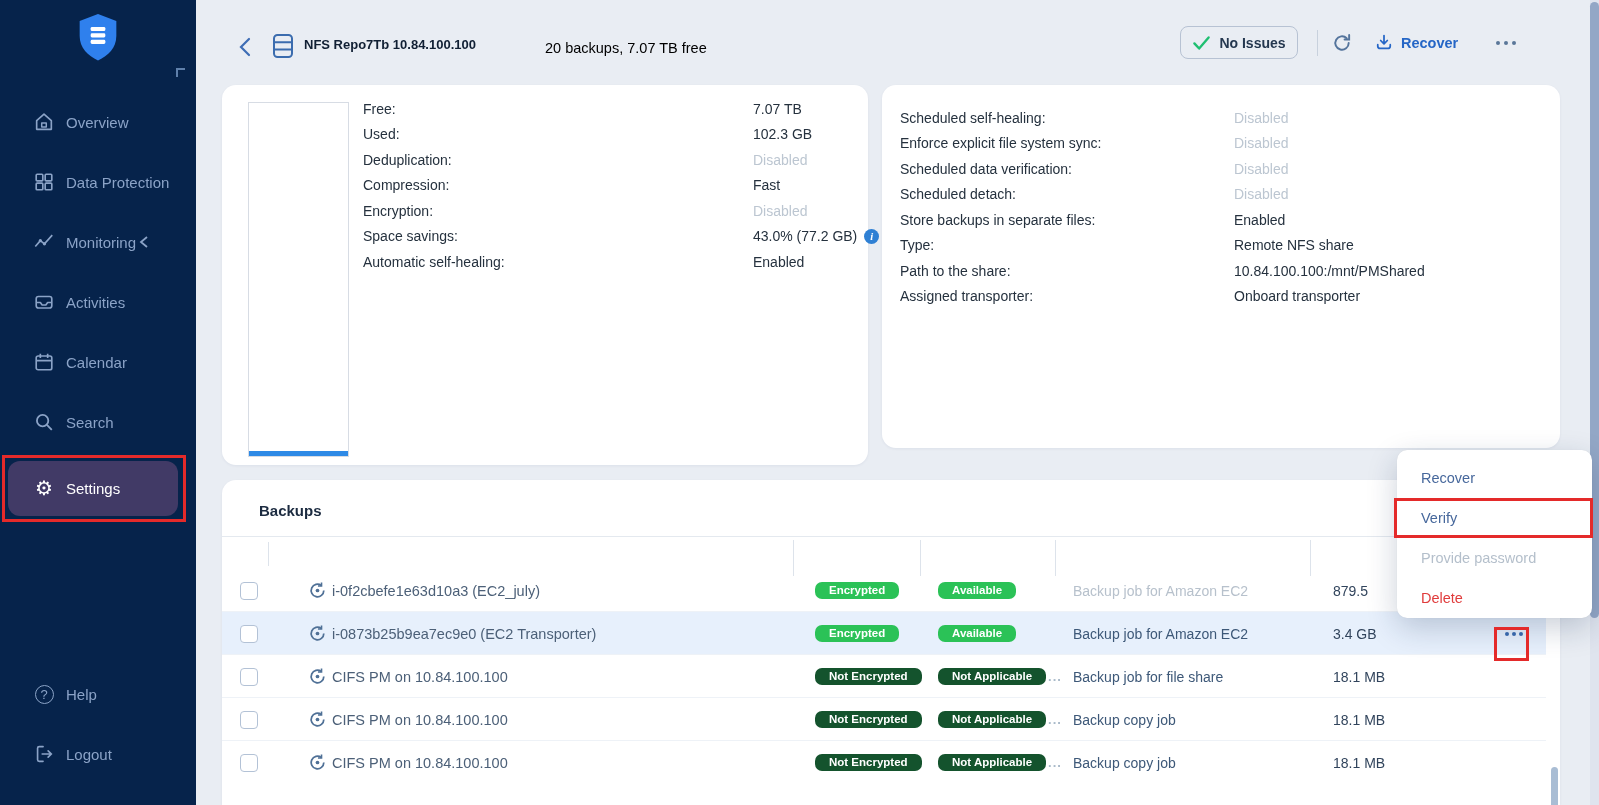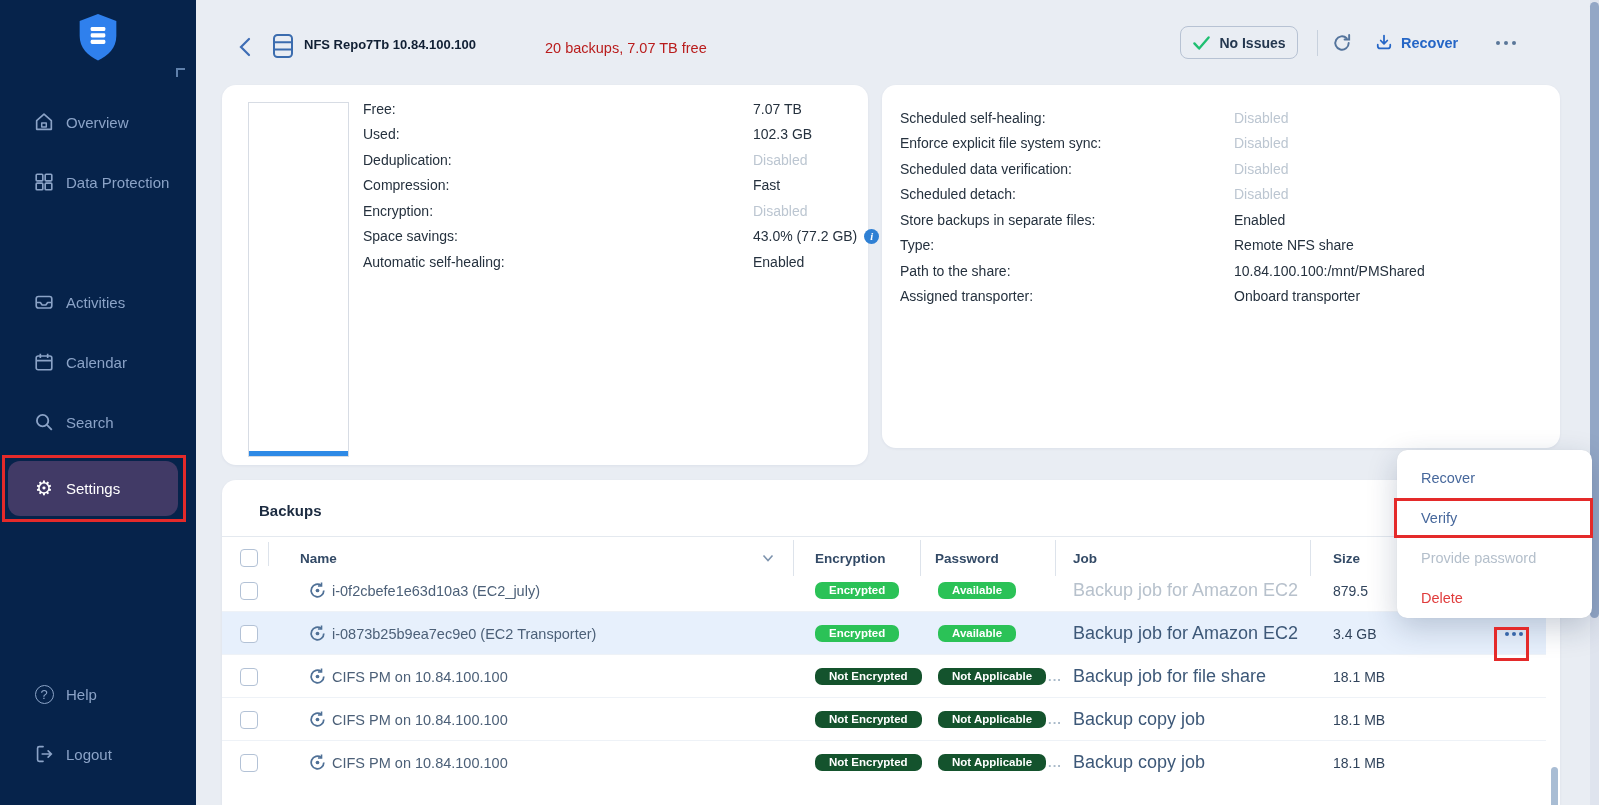--- a/index.html
+++ b/index.html
@@ -24,21 +24,21 @@
   .circle-q { width:19px; height:19px; border:1.8px solid #8ba3c7; border-radius:50%;
               display:flex; align-items:center; justify-content:center; font-size:13px; }
 
   
   .red-box { position:absolute; border:3px solid #e42a2a; z-index:40; pointer-events:none; }
 
   
   .mh-back { position:absolute; left:236px; top:36px; width:20px; height:22px; cursor:pointer; }
   .mh-repoicon { position:absolute; left:272px; top:33px; width:22px; height:26px; }
   .mh-title { position:absolute; left:304px; top:37px; font-size:13px; font-weight:bold; color:#101f33; white-space:nowrap; }
-  .mh-subtitle { position:absolute; left:545px; top:40px; font-size:14.5px; color:#b91c1c; white-space:nowrap; }
+  .mh-subtitle { position:absolute; left:545px; top:40px; font-size:14.5px; color:#000000; white-space:nowrap; }
   .btn-noissues { position:absolute; left:1180px; top:26px; width:118px; height:33px;
                   border:1.5px solid #b7c2d3; border-radius:8px; display:flex; align-items:center;
                   justify-content:center; gap:8px; cursor:pointer; color:#24374f; font-weight:bold; font-size:14px; }
   .mh-divider { position:absolute; left:1317px; top:30px; width:1px; height:26px; background:#c8d1dd; }
   .icon-btn { position:absolute; width:28px; height:28px; top:29px; cursor:pointer;
               display:flex; align-items:center; justify-content:center; }
   .btn-recover { position:absolute; left:1374px; top:29px; height:28px; display:flex; align-items:center;
                  gap:7px; cursor:pointer; color:#2566c6; font-weight:bold; font-size:14.5px; }
   .hdots { display:flex; gap:4px; }
   .hdots i { width:4px; height:4px; border-radius:50%; background:#5a7699; }
@@ -80,21 +80,21 @@
   .rows-wrap { position:absolute; left:0; right:14px; top:100px; }
   .cell { position:absolute; top:0; height:43px; display:flex; align-items:center; }
   .r-selected { background:#e7f0fc; }
   .r-clipped { height:32px; overflow:hidden; }
   .r-clipped .cell { top:-11px; }
   .c-check { left:18px; }
   .c-rpicon { left:84px; width:22px; justify-content:center; color:#4f7096; }
   .c-name { left:110px; font-size:14.5px; color:#4c6078; white-space:nowrap; cursor:pointer; }
   .c-enc { left:593px; }
   .c-pwd { left:716px; gap:2px; }
-  .c-job { left:851px; font-size:18px; color:#3d5878; white-space:nowrap;text-align:center; }
+  .c-job { left:851px; font-size:14px; color:#3d5878; white-space:nowrap;text-align:center; }
   .c-size { left:1111px; font-size:14px; color:#31445c; white-space:nowrap; }
   .t-muted { color:#b7c1cc; }
   .badge { display:inline-block; padding:2px 14px 3px; border-radius:7px; color:#fff;
            font-size:11.5px; font-weight:bold; white-space:nowrap; }
   .b-green { background:#2bc257; }
   .b-grey  { background:#14532d; }
   .pw-suffix { color:#a9bac9; font-size:13px; font-weight:bold; letter-spacing:1px; }
   .row-actions { position:absolute; left:1275px; top:5px; width:34px; height:33px;
                  display:flex; align-items:center; justify-content:center; cursor:pointer; }
   .rdots { display:flex; gap:3px; }
@@ -146,20 +146,35 @@
         <svg width="22" height="22" viewBox="0 0 24 24" fill="none" stroke="currentColor" stroke-width="1.8">
           <rect x="3.5" y="3.5" width="7.2" height="7.2" rx="1"></rect>
             <rect x="13.3" y="3.5" width="7.2" height="7.2" rx="1"></rect>
           <rect x="3.5" y="13.3" width="7.2" height="7.2" rx="1"></rect>
             <rect x="13.3" y="13.3" width="7.2" height="7.2" rx="1"></rect>
         </svg>
       </span>
       <span class="nlabel">Data Protection</span>
     </div>
 
+    <div class="nav-item" style="top:220px">
+      <span class="nicon">
+        <svg width="22" height="22" viewBox="0 0 24 24" fill="none" stroke="currentColor" stroke-width="1.8">
+          <path d="M2.5 17 8 10.5l4.5 3.5L21 4.5"></path>
+          <circle cx="8" cy="10.5" r="1.8" fill="currentColor" stroke="none"></circle>
+          <circle cx="12.5" cy="14" r="1.8" fill="currentColor" stroke="none"></circle>
+        </svg>
+      </span>
+      <span class="nlabel">Monitoring</span>
+      <span class="nav-chevron">
+        <svg width="12" height="14" viewBox="0 0 12 14" fill="none" stroke="currentColor" stroke-width="1.8">
+          <path d="M9 2 3 7l6 5"></path>
+        </svg>
+      </span>
+    </div>
 
     <div class="nav-item" style="top:280px">
       <span class="nicon">
         <svg width="22" height="22" viewBox="0 0 24 24" fill="none" stroke="currentColor" stroke-width="1.8" stroke-linejoin="round">
           <rect x="3.5" y="6" width="17" height="12.5" rx="2.5"></rect>
           <path d="M3.5 12.5h4.5l2 2.8h4l2-2.8h4.5"></path>
         </svg>
       </span>
       <span class="nlabel">Activities</span>
     </div>
@@ -328,35 +343,20 @@
         <span class="kv-label">Assigned transporter:</span>
         <span class="kv-value s-normal">Onboard transporter</span>
       </div>
     </div>
   </div>
 
   <div class="card card-table">
     <div class="tbl-title">Backups</div>
     <div class="tbl-topline"></div>
 
-    <div class="thead">
-      <div class="th" style="left:18px">
-        <div class="checkbox"></div>
-      </div>
-      <div class="th" style="left:78px">Name</div>
-      <div class="th" style="left:540px">
-        <svg width="12" height="8" viewBox="0 0 12 8" fill="none" stroke="#7d93ad" stroke-width="1.6">
-            <path d="m1.5 1.5 4.5 5 4.5-5"></path>
-          </svg>
-      </div>
-      <div class="th" style="left:593px">Encryption</div>
-      <div class="th" style="left:713px">Password</div>
-      <div class="th" style="left:851px">Job</div>
-      <div class="th" style="left:1111px">Size</div>
-    </div>
     <span class="vline" style="left:46px; top:62px; height:24px;"></span>
     <span class="vline" style="left:571px"></span>
     <span class="vline" style="left:698px"></span>
     <span class="vline" style="left:833px"></span>
     <span class="vline" style="left:1088px"></span>
 
     <div class="rows-wrap">
 
       <div class="trow r-clipped">
         <div class="cell c-check">

